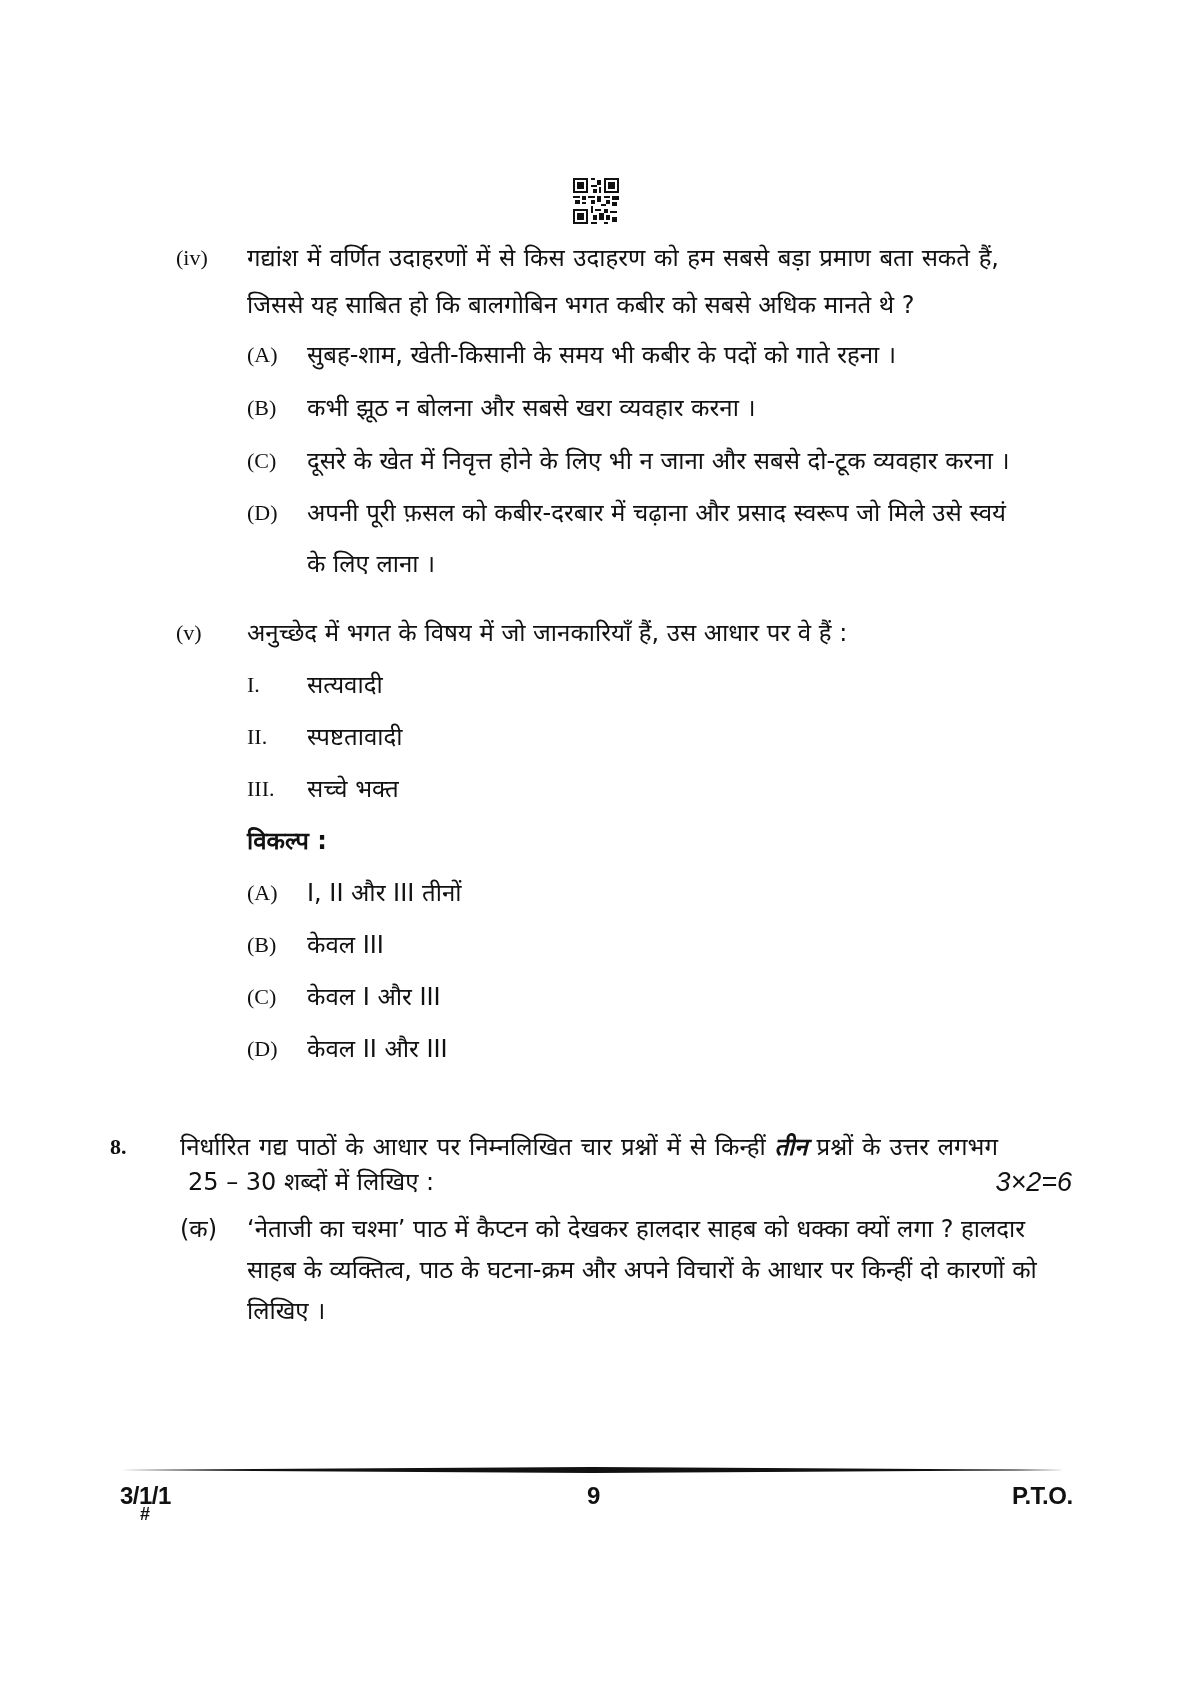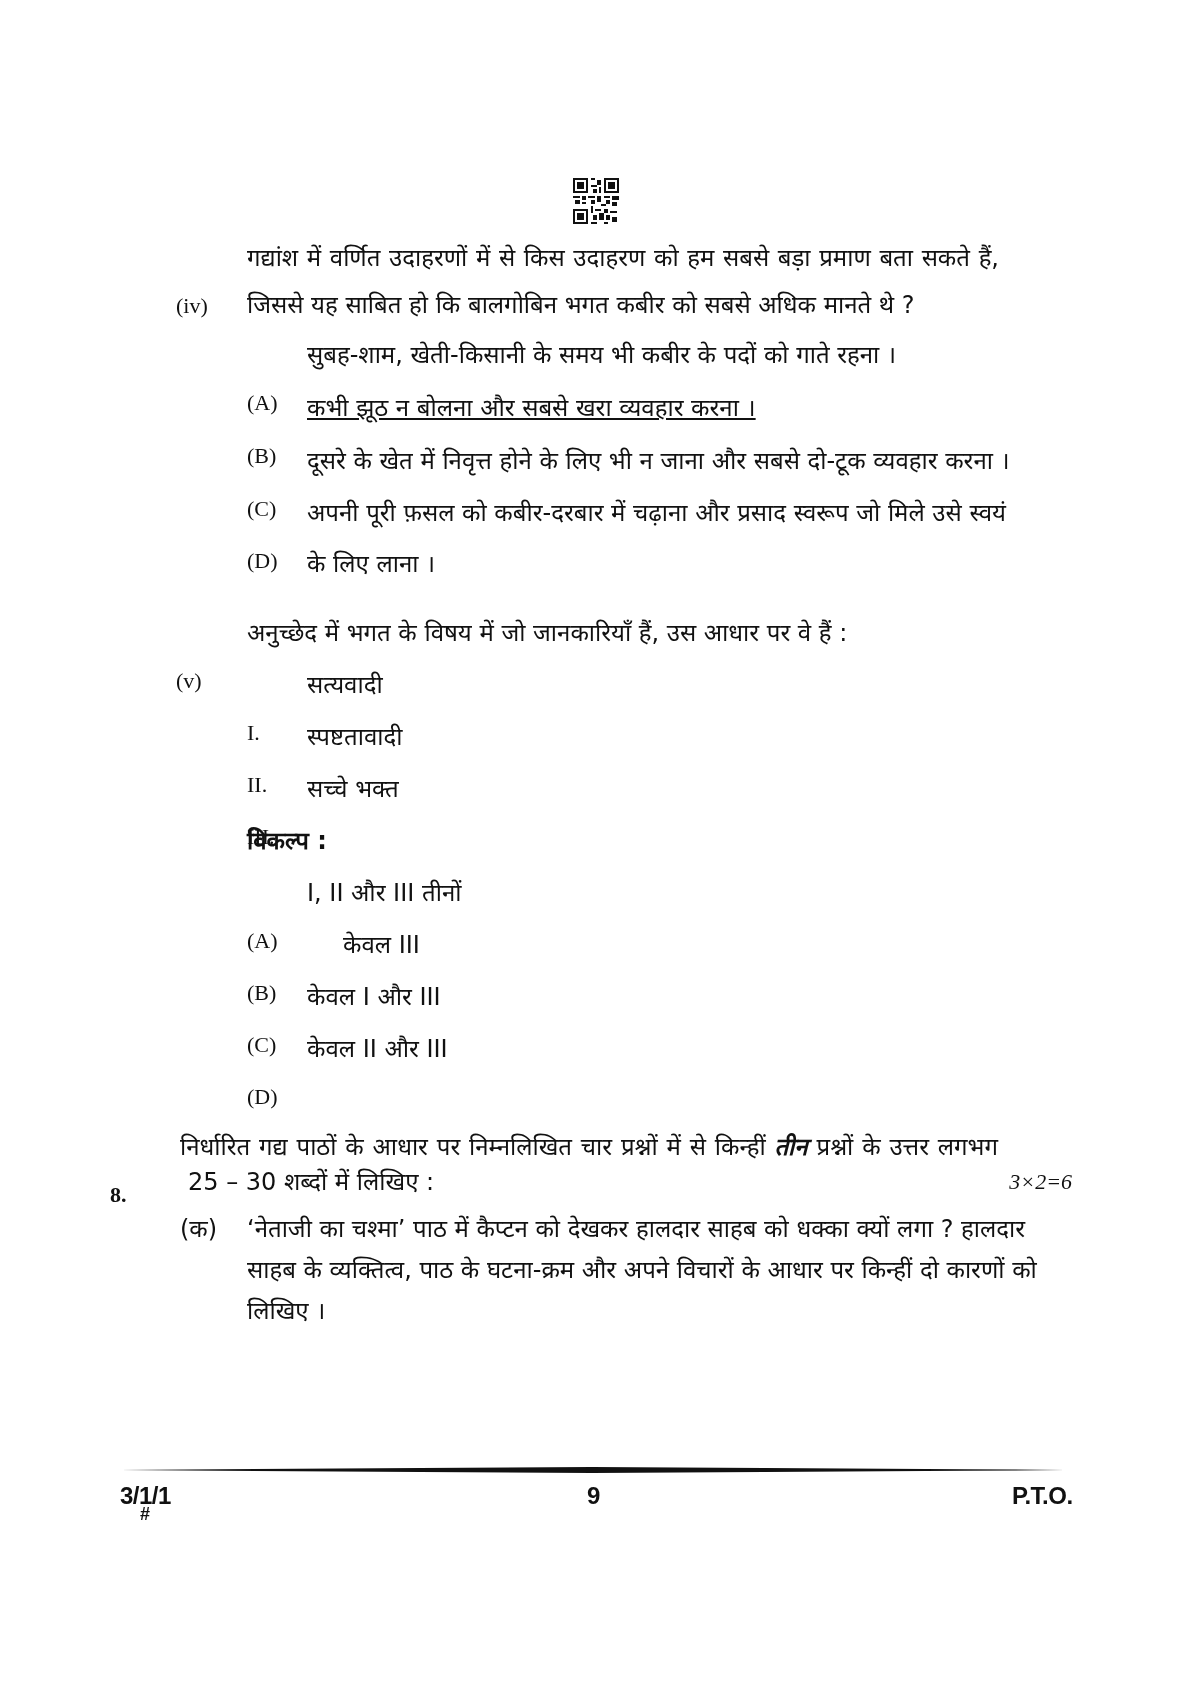--- a/index.html
+++ b/index.html
@@ -20,30 +20,30 @@
       width: 46px; height: 46px;
     }
 
     .row {
       position: absolute;
       font-size: 22px;
       line-height: 30px;
       white-space: nowrap;
     }
     .hindi { font-family: "DejaVu Sans", "Liberation Sans", sans-serif; font-size: 24px; }
-    .label { font-family: "Liberation Serif", "DejaVu Serif", serif; font-size: 22px; margin-top: 48px; }
+    .label { font-family: "Liberation Serif", "DejaVu Serif", serif; font-size: 22px; }
     .bold { font-weight: bold; }
     .bi { font-weight: bold; font-style: italic; margin-top: 44px; }
 
     .justified { text-align: justify; text-align-last: justify; }
 
     .marks {
       position: absolute; right: 118px;
-      font-family: Liberation Serif, serif; font-style: italic;
-      font-size: 22px;
+      font-family: Liberation Sans, sans-serif; font-style: italic;
+      font-size: 27px;
     }
 
     .footer-rule {
       position: absolute; left: 120px; top: 1465px; width: 945px; height: 10px;
     }
     .footer-text {
       position: absolute;
       font-family: "Liberation Sans", "DejaVu Sans", sans-serif;
       font-weight: bold;
       font-size: 24px;
@@ -101,21 +101,21 @@
     <div class="row label" style="left:176px; top:243px;">(iv)</div>
     <div class="row hindi justified" style="left:247px; top:243px; width:752px;">गद्यांश में वर्णित उदाहरणों में से किस उदाहरण को हम सबसे बड़ा प्रमाण बता सकते हैं,</div>
     <div class="row hindi" style="left:247px; top:290px;">जिससे यह साबित हो कि बालगोबिन भगत कबीर को सबसे अधिक मानते थे ?</div>
 
     <div>
       <span class="row label" style="left:247px; top:340px;">(A)</span>
       <span class="row hindi" style="left:307px; top:340px;">सुबह-शाम, खेती-किसानी के समय भी कबीर के पदों को गाते रहना ।</span>
     </div>
     <div>
       <span class="row label" style="left:247px; top:393px;">(B)</span>
-      <span class="row hindi" style="left:307px; top:393px;text-decoration:underline;">कभी झूठ न बोलना और सबसे खरा व्यवहार करना ।</span>
+      <span class="row hindi" style="left:307px; top:393px;">कभी झूठ न बोलना और सबसे खरा व्यवहार करना ।</span>
     </div>
     <div>
       <span class="row label" style="left:247px; top:446px;">(C)</span>
       <span class="row hindi" style="left:307px; top:446px;">दूसरे के खेत में निवृत्त होने के लिए भी न जाना और सबसे दो-टूक व्यवहार करना ।</span>
     </div>
     <div>
       <span class="row label" style="left:247px; top:498px;">(D)</span>
       <span class="row hindi" style="left:307px; top:498px;">अपनी पूरी फ़सल को कबीर-दरबार में चढ़ाना और प्रसाद स्वरूप जो मिले उसे स्वयं</span>
       <span class="row hindi" style="left:307px; top:549px;">के लिए लाना ।</span>
     </div>
@@ -139,21 +139,21 @@
     </div>
 
     <div class="row hindi bold" style="left:247px; top:826px;">विकल्प :</div>
 
     <div>
       <span class="row label" style="left:247px; top:878px;">(A)</span>
       <span class="row hindi" style="left:307px; top:878px;">I, II और III तीनों</span>
     </div>
     <div>
       <span class="row label" style="left:247px; top:930px;">(B)</span>
-      <span class="row hindi" style="left:307px; top:930px;margin-left:36px;">केवल III</span>
+      <span class="row hindi" style="left:307px; top:930px;">केवल III</span>
     </div>
     <div>
       <span class="row label" style="left:247px; top:982px;">(C)</span>
       <span class="row hindi" style="left:307px; top:982px;">केवल I और III</span>
     </div>
     <div>
       <span class="row label" style="left:247px; top:1034px;">(D)</span>
       <span class="row hindi" style="left:307px; top:1034px;">केवल II और III</span>
     </div>
   </div>

